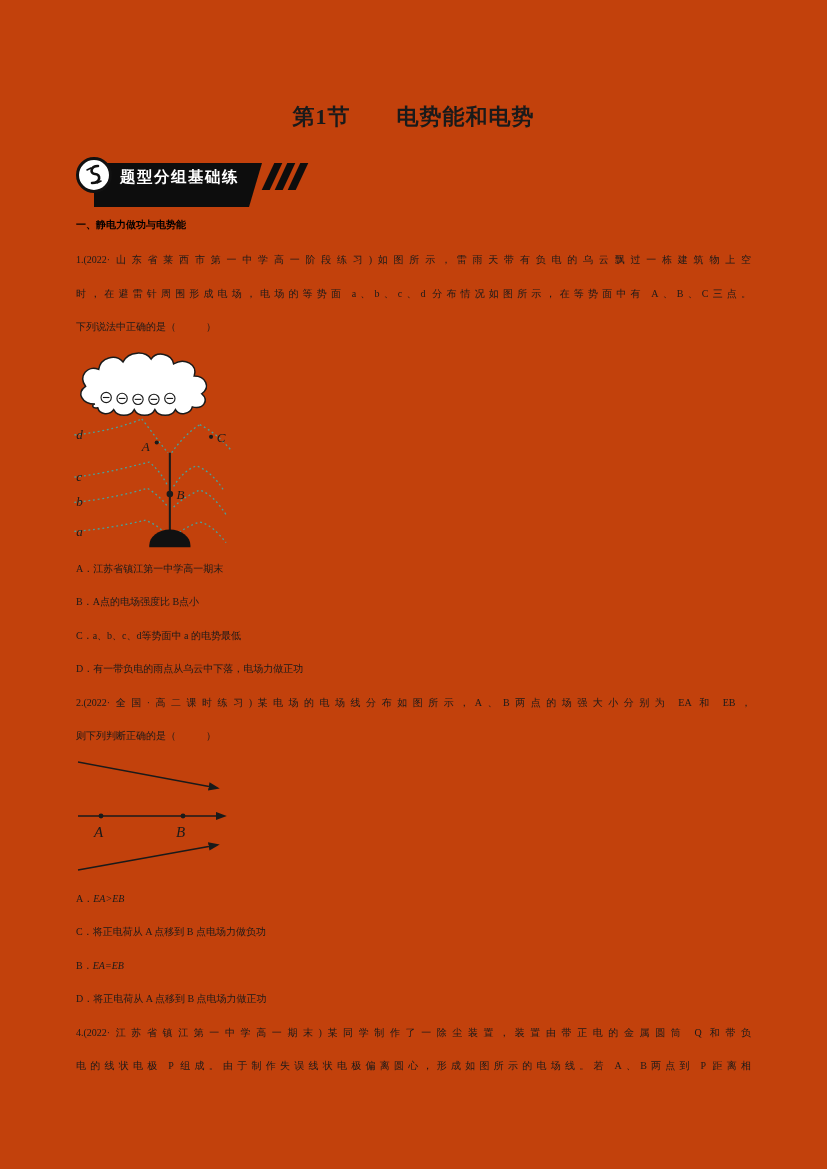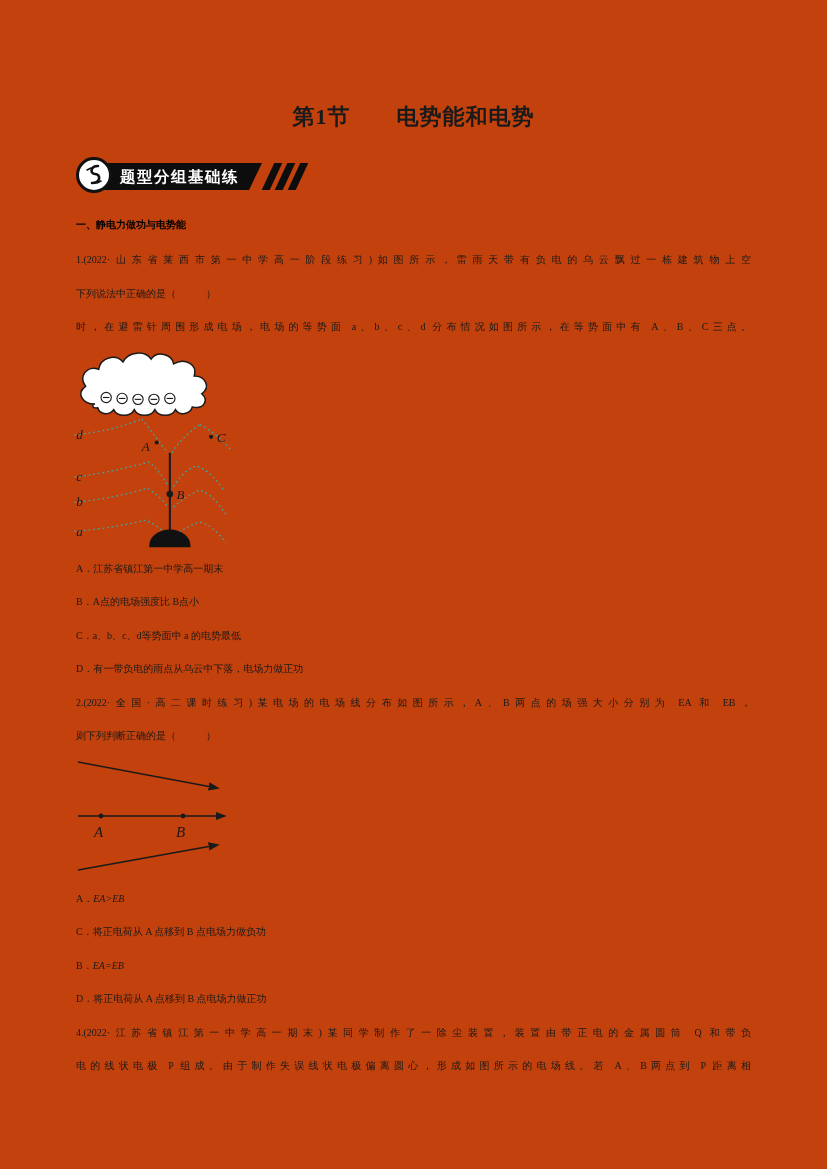--- a/index.html
+++ b/index.html
@@ -19,21 +19,21 @@
 
   
   .banner { position: relative; margin-top: 24px; height: 40px; }
   .banner-circle {
     position: absolute; left: 0; top: 1px;
     width: 36px; height: 36px; border-radius: 50%;
     background: #ffffff; border: 3px solid #111111; z-index: 2;
     display: flex; align-items: center; justify-content: center;
   }
   .banner-strip {
-    position: absolute; left: 18px; top: 7px; height: 27px; width: 168px;
+    position: absolute; left: 18px; top: 7px; height: 44px; width: 168px;
     background: #0d0d0d; z-index: 1;
     clip-path: polygon(0 0, 100% 0, calc(100% - 13px) 100%, 0 100%);
     color: #ffffff; font-size: 15.5px; font-weight: 700;
     line-height: 27px; padding-left: 26px; letter-spacing: 1.5px;
     font-family: "Liberation Serif", serif;
   }
   .banner-stripe {
     position: absolute; top: 7px; height: 27px; width: 8px;
     background: #0d0d0d; transform: skewX(-25deg);
   }
@@ -81,22 +81,22 @@
       <div class="banner-strip">题型分组基础练</div>
       <div class="banner-stripe stripe-1"></div>
       <div class="banner-stripe stripe-2"></div>
       <div class="banner-stripe stripe-3"></div>
     </div>
 
     <div class="section-heading">一、静电力做功与电势能</div>
 
     <div class="stem-q1">
       <div class="line fill">1.(2022·山东省莱西市第一中学高一阶段练习)如图所示，雷雨天带有负电的乌云飘过一栋建筑物上空</div>
+      <div class="line fill">时，在避雷针周围形成电场，电场的等势面 a、b、c、d 分布情况如图所示，在等势面中有 A、B、C三点。</div>
       <div class="line">下列说法中正确的是（　　　）</div>
-      <div class="line fill">时，在避雷针周围形成电场，电场的等势面 a、b、c、d 分布情况如图所示，在等势面中有 A、B、C三点。</div>
     </div>
 
     <div class="fig-wrap fig1-wrap">
       <svg width="210" height="206" viewBox="0 0 215 220">
 
         <path d="M22,62 C8,62 2,50 12,43 C4,32 14,20 26,25 C28,12 44,8 52,17 C58,5 76,5 82,14 C88,5 104,8 106,19 C118,12 132,20 128,32 C140,32 146,44 136,51 C144,58 138,68 126,65 C124,73 112,75 108,68 C104,76 90,76 86,68 C82,76 68,76 64,68 C60,76 46,76 42,68 C38,74 27,74 25,66 C19,67 18,63 22,62 Z" fill="#ffffff" stroke="#1a1a1a" stroke-width="1.6"></path>
 
         <g stroke="#1a1a1a" stroke-width="1.2" fill="none">
           <g>
               <circle cx="34" cy="55" r="5.5"></circle>

